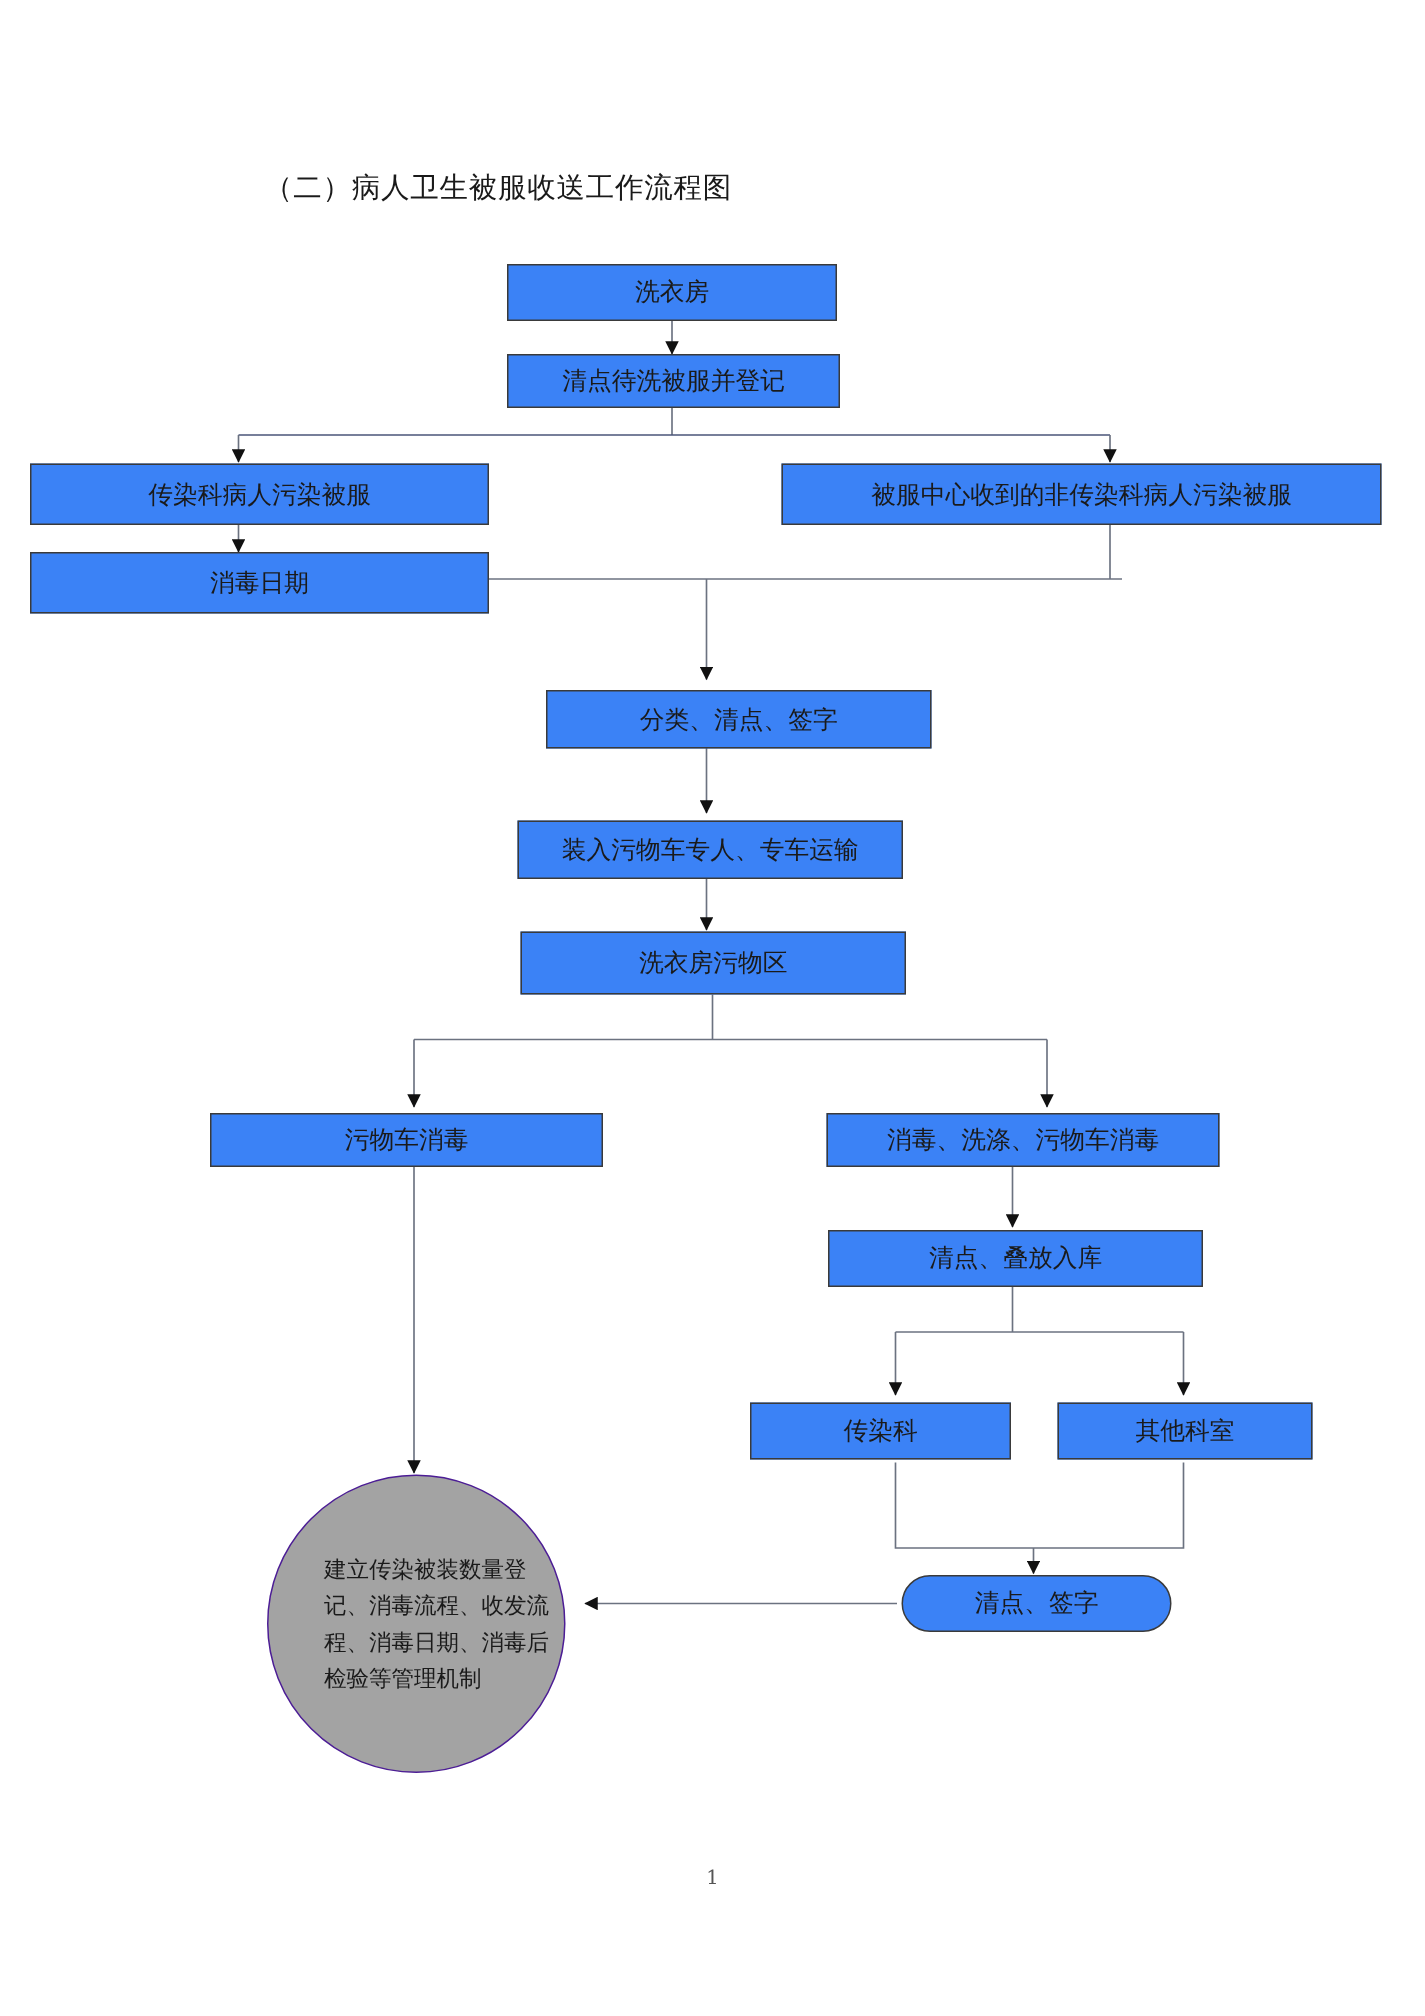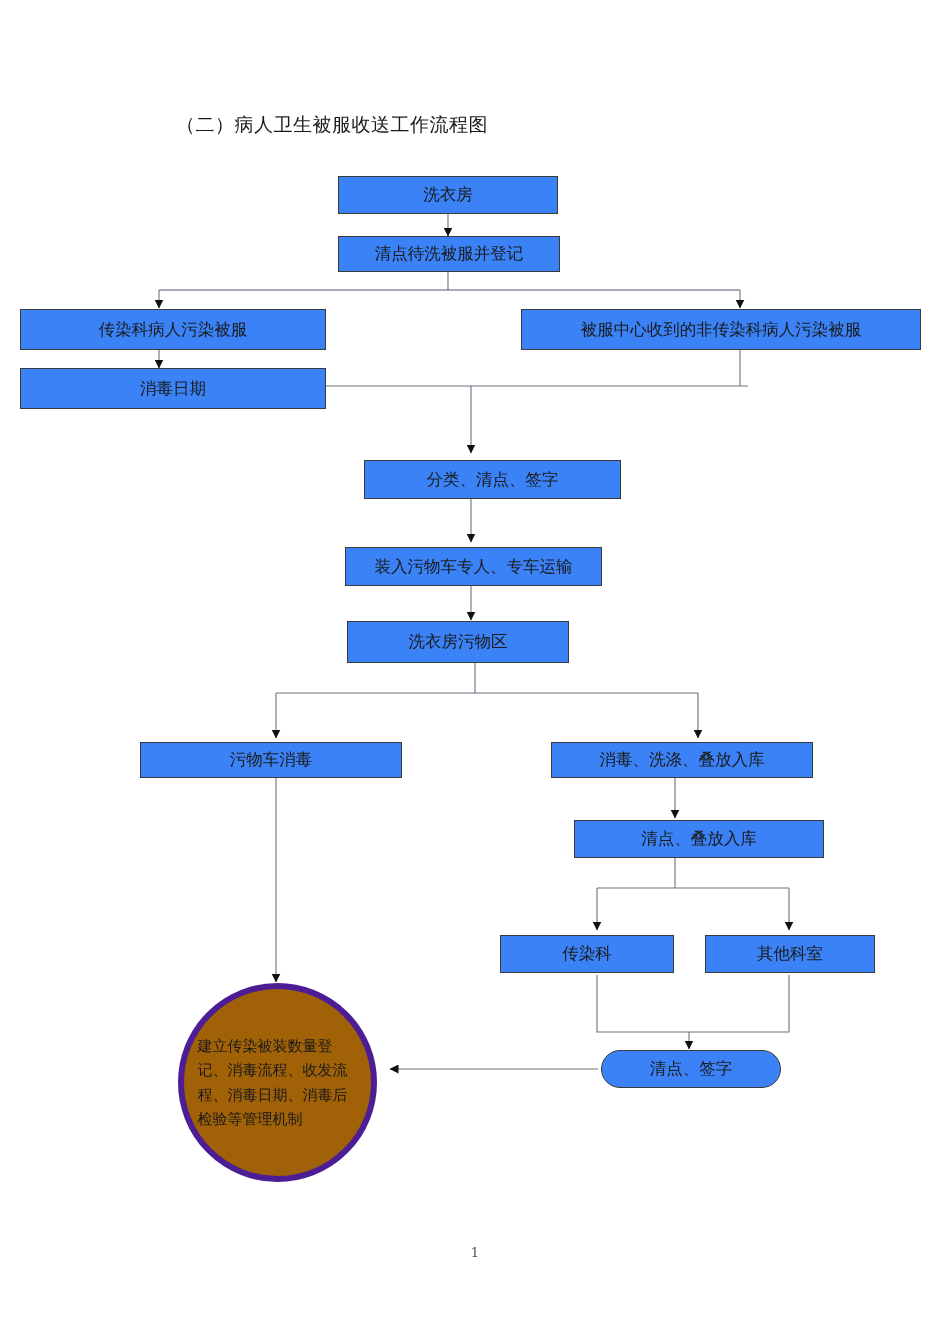--- a/index.html
+++ b/index.html
@@ -37,27 +37,27 @@
     justify-content: center;
     font-size: 16.5px;
     color: #1a1a1a;
     z-index: 5;
     font-family: "DejaVu Serif", "Liberation Serif", serif;
     white-space: nowrap;
   }
   .circle-node {
     position: absolute;
     box-sizing: border-box;
-    border: 6px solid #4c1d95;
+    border: 1px solid #4c1d95;
     border-radius: 50%;
-    background: #a16207;
+    background: #a3a3a3;
     z-index: 5;
     display: flex;
     align-items: center;
-    justify-content: center;
+    justify-content: flex-end;
     text-align: left;
   }
   .circle-text {
     font-size: 15px;
     line-height: 1.62;
     color: #1a1a1a;
     width: 160px;
     font-family: "DejaVu Serif", "Liberation Serif", serif;
     word-break: break-all;
   }
@@ -159,33 +159,33 @@
   </div>
 
   <div class="node" style="left:345px; top:460px; width:257px; height:39px;margin-left:19px;">
     <span>分类、清点、签字</span>
   </div>
 
   <div class="node" style="left:345px; top:547px; width:257px; height:39px;">
     <span>装入污物车专人、专车运输</span>
   </div>
 
-  <div class="node" style="left:347px; top:621px; width:222px; height:42px;">
+  <div class="node" style="left:347px; top:621px; width:257px; height:42px;">
     <span>洗衣房污物区</span>
   </div>
 
   <div class="node" style="left:140px; top:742px; width:262px; height:36px;">
     <span>污物车消毒</span>
   </div>
 
   <div class="node" style="left:551px; top:742px; width:262px; height:36px;">
-    <span>消毒、洗涤、叠放入库</span>
-  </div>
-
-  <div class="node" style="left:574px; top:820px; width:250px; height:38px;">
+    <span>消毒、洗涤、污物车消毒</span>
+  </div>
+
+  <div class="node" style="left:552px; top:820px; width:250px; height:38px;">
     <span>清点、叠放入库</span>
   </div>
 
   <div class="node" style="left:705px; top:935px; width:170px; height:38px;">
     <span>其他科室</span>
   </div>
 
   <div class="node" style="left:500px; top:935px; width:174px; height:38px;">
     <span>传染科</span>
   </div>

